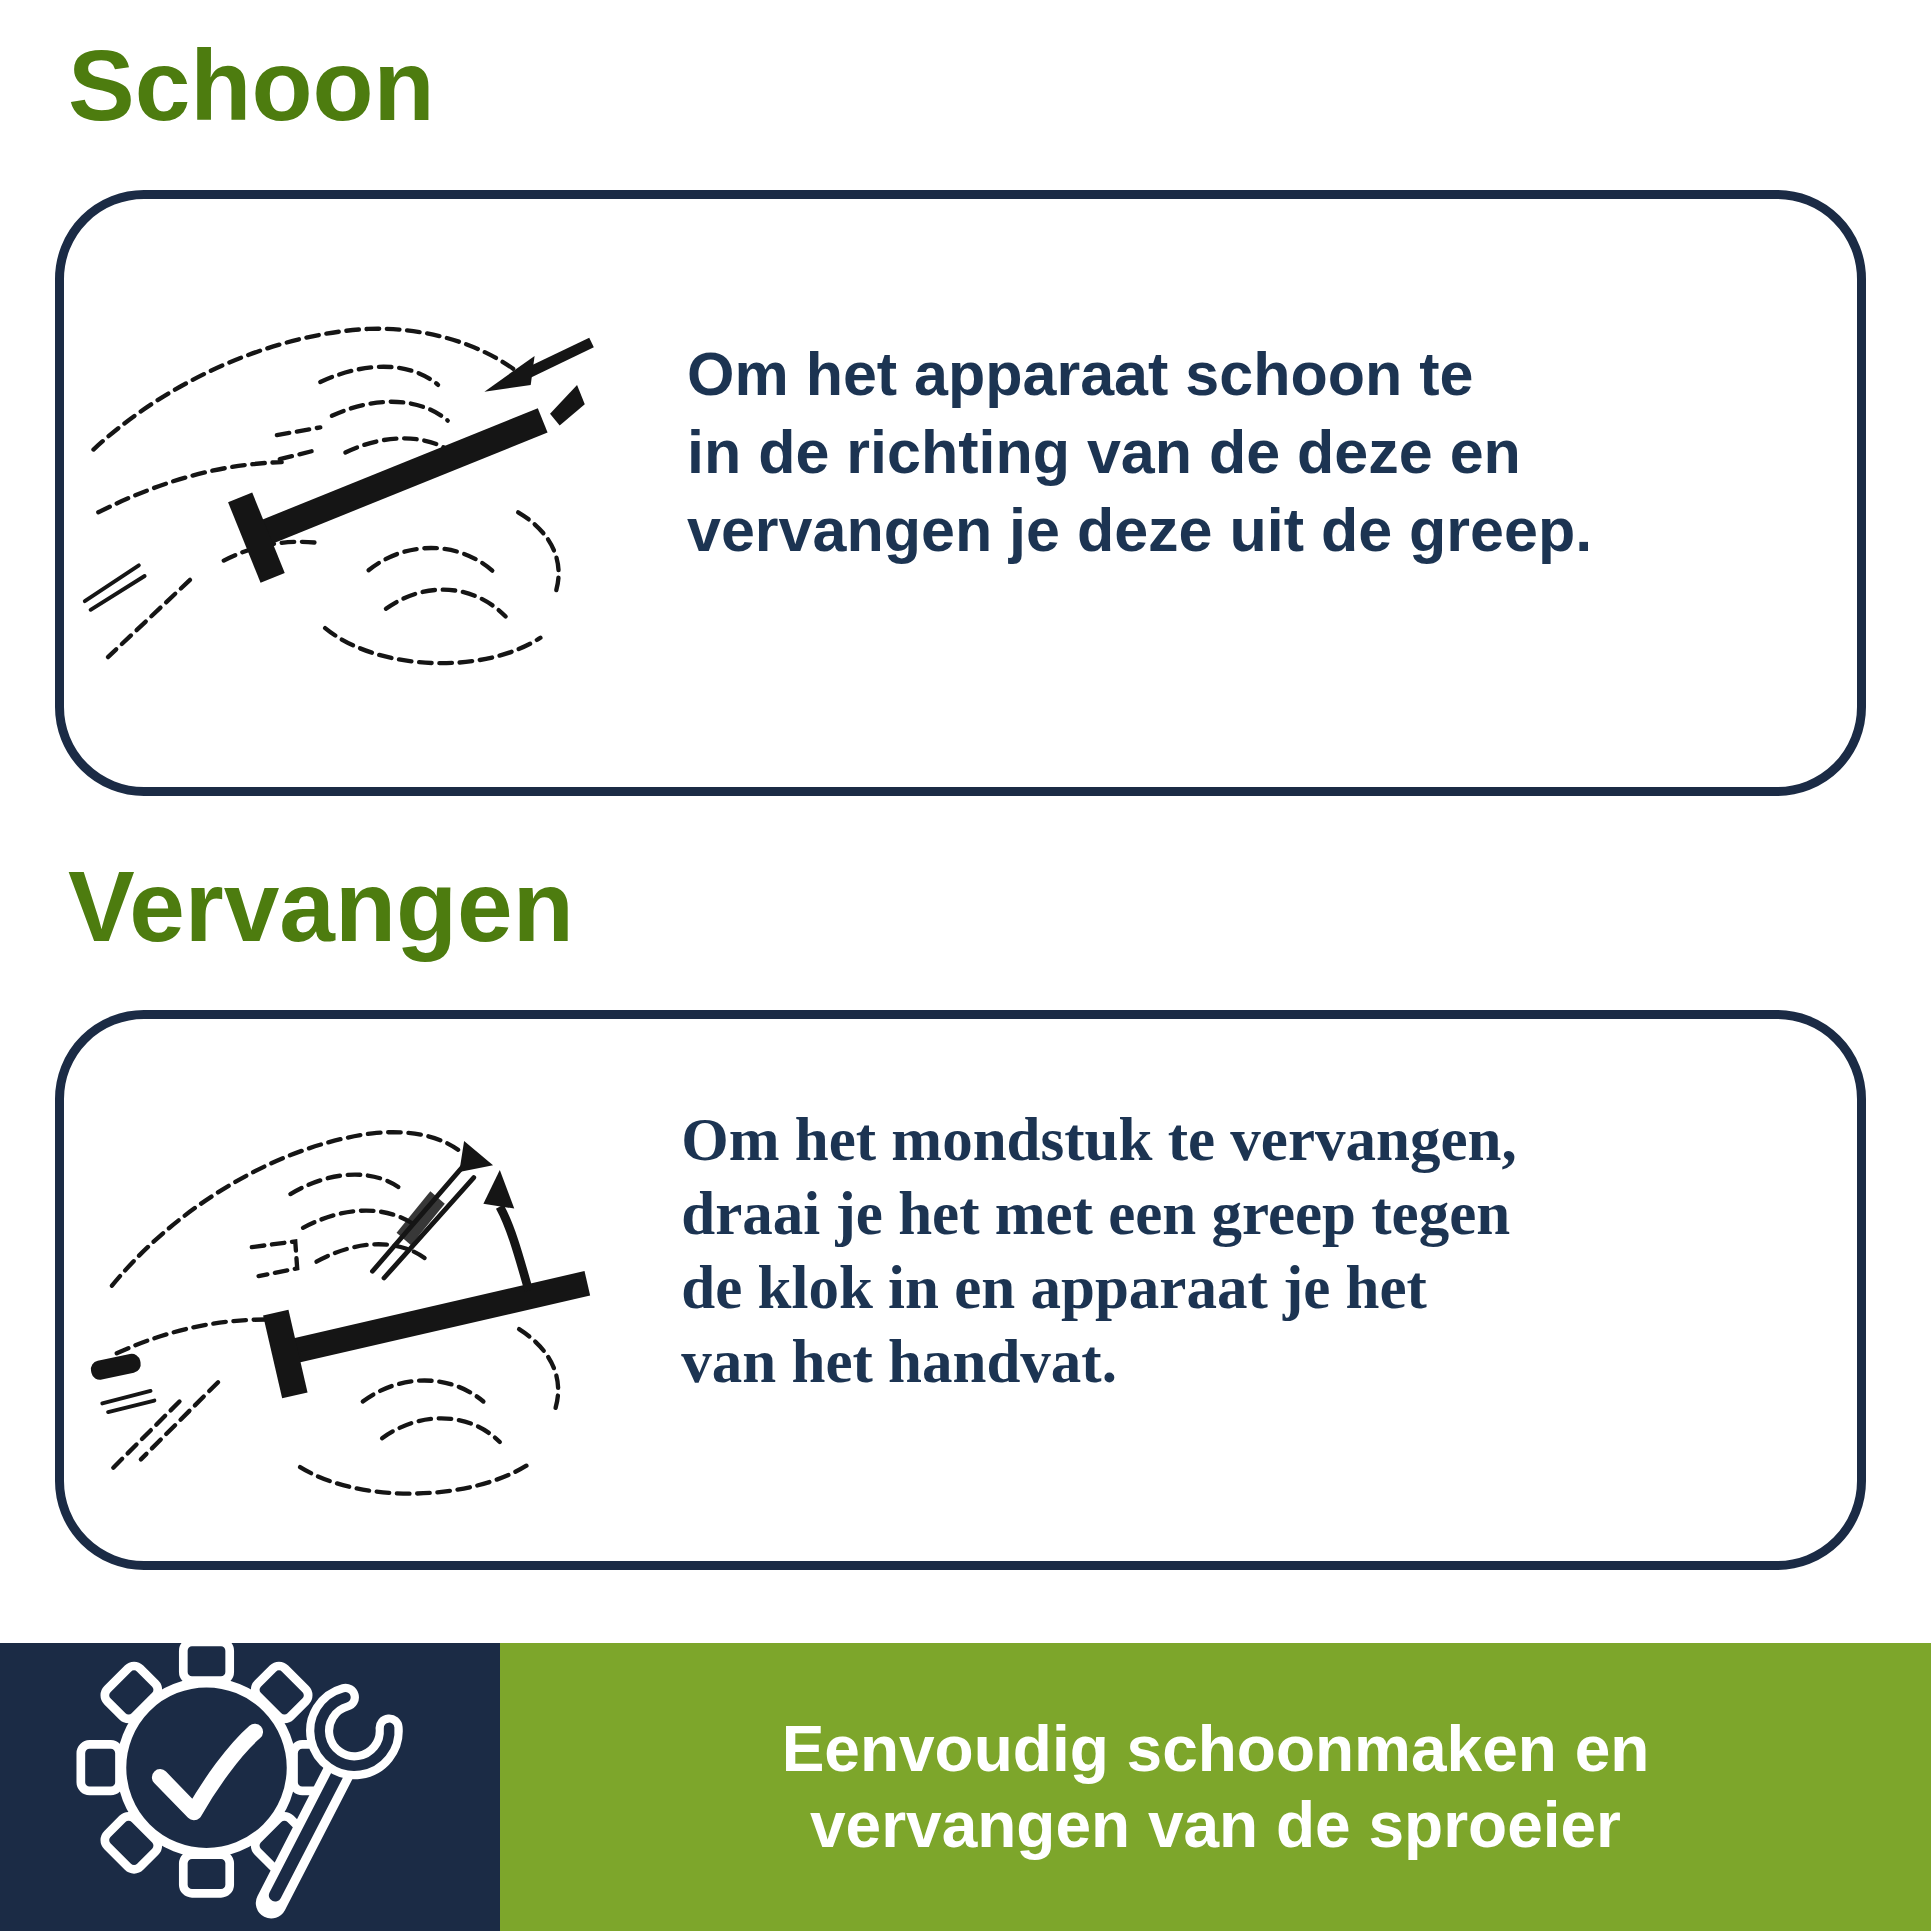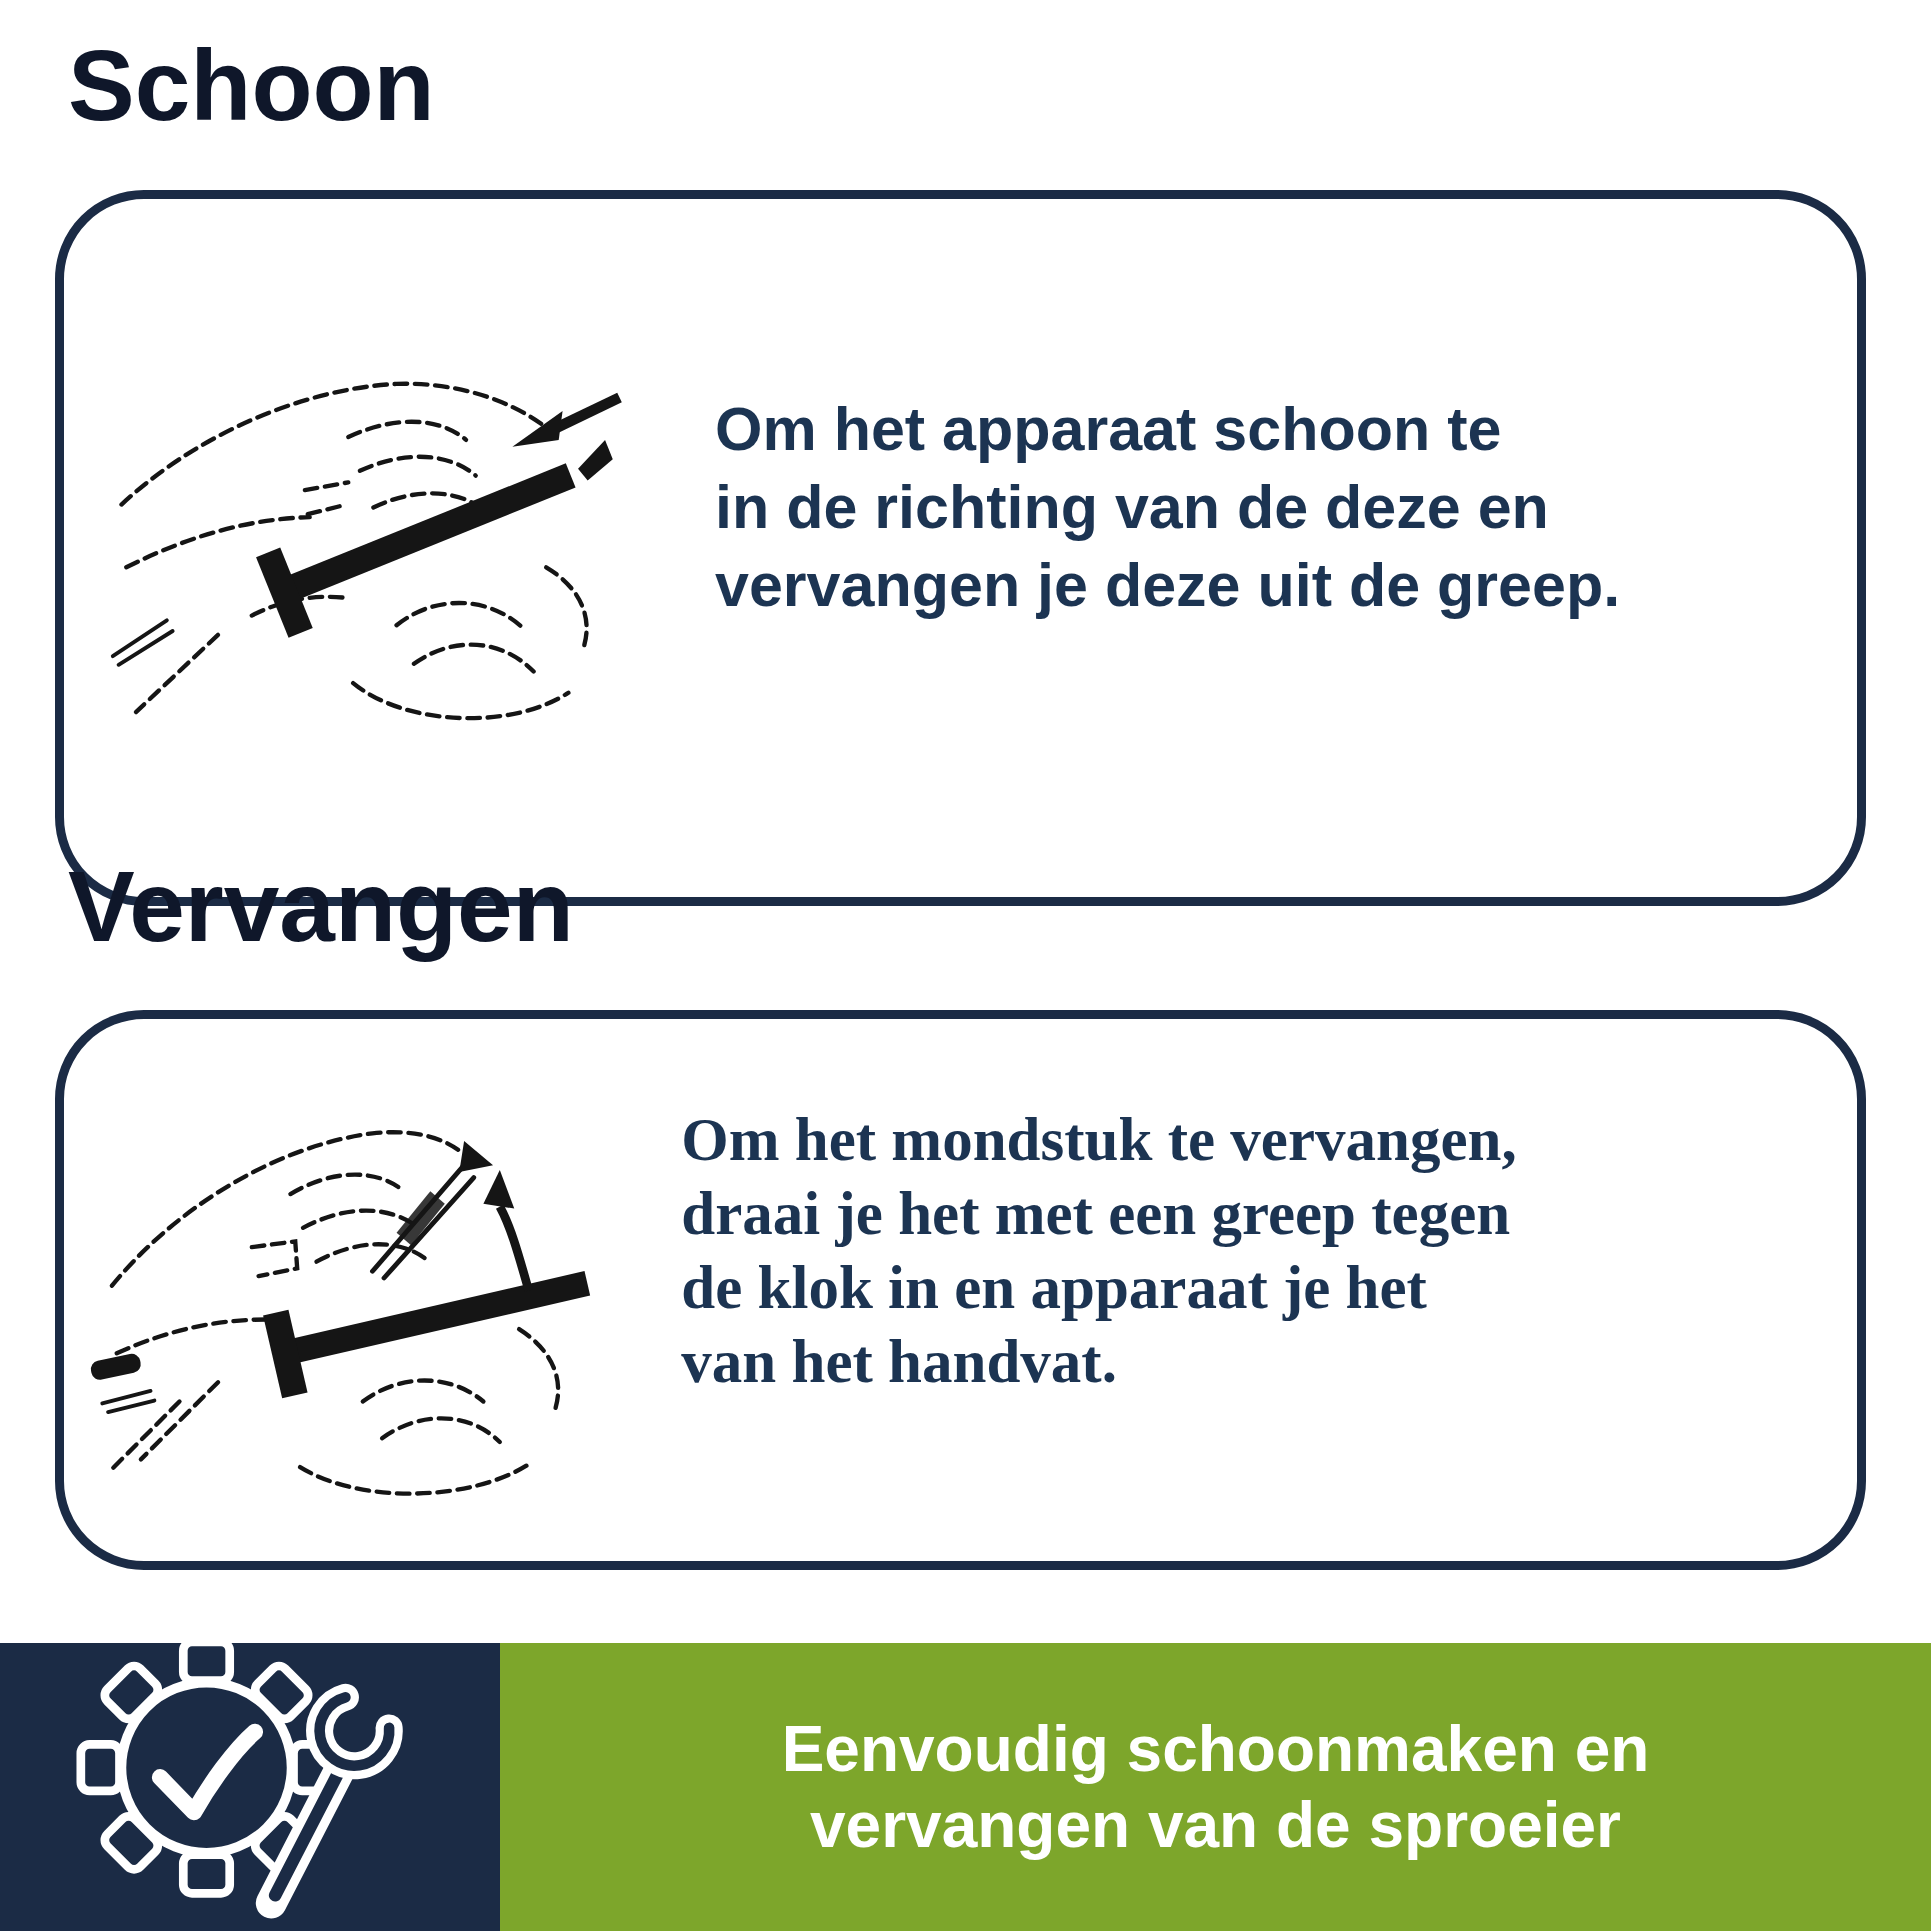--- a/index.html
+++ b/index.html
@@ -1,25 +1,25 @@
 <!DOCTYPE html>
 <html><head>
 <meta charset="utf-8">
 <style>
   html,body{margin:0;padding:0;background:#ffffff;}
   .page{position:relative;width:1931px;height:1931px;background:#ffffff;overflow:hidden;
         font-family:"Liberation Sans", sans-serif;}
-  .section-heading{position:absolute;left:68px;margin:0;color:#0f172a;
+  .section-heading{position:absolute;left:68px;margin:0;color:#4d7c0f;
         font-size:100px;font-weight:700;line-height:1.2;letter-spacing:0px;}
   #heading-clean{top:25px;}
   #heading-replace{top:846px;}
   .card{position:absolute;left:55px;width:1811px;box-sizing:border-box;
         border:9.7px solid #1b2b45;border-radius:89px;background:#ffffff;
         display:flex;flex-direction:row;align-items:center;}
-  #card-clean{top:190px;height:716px;padding-left:43px;}
+  #card-clean{top:190px;height:606px;padding-left:15px;}
   #card-replace{top:1010px;height:560px;padding-left:19.3px;font-family:Liberation Serif, serif;}
   .illus{flex:0 0 auto;}
   #illus-replace{margin-top:58px;}
   .body-text{color:#1c3452;font-weight:700;}
   #card-clean .body-text{font-size:61px;line-height:78px;margin-left:53px;position:relative;top:-41px;}
   #card-replace .body-text{font-size:61px;line-height:74px;margin-left:77px;position:relative;top:-39px;}
   .footer{position:absolute;left:0;top:1643px;width:1931px;height:288px;display:flex;}
   .footer-icon-block{width:500px;flex:0 0 auto;background:#1b2b45;
         display:flex;align-items:center;justify-content:center;}
   .footer-text-block{flex:1;background:#7da62b;display:flex;flex-direction:column;

